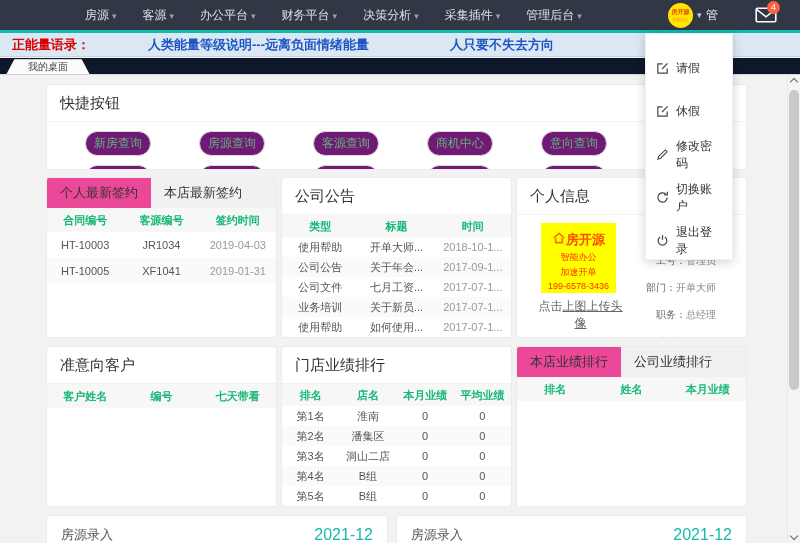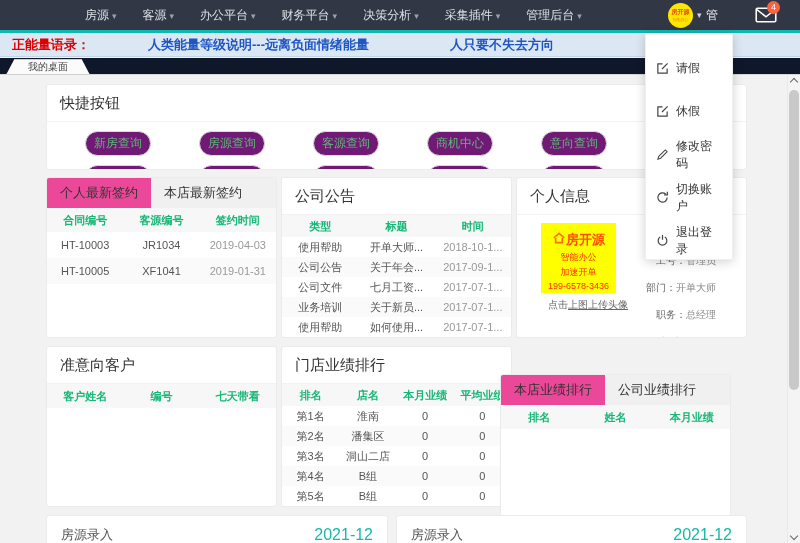--- a/index.html
+++ b/index.html
@@ -48,39 +48,39 @@
   #card-quick { left:46px; top:84px; width:701px; height:86px; }
   .qb-row { display:flex; padding-left:38px; margin-top:9px; }
   .qbtn { width:66px; height:25px; margin-right:48px; border:1px solid #dcdcdc; border-radius:13px;
           background:#701a75; color:#5FB878; font-size:12px; line-height:23px; text-align:center; cursor:pointer; }
 
   #card-signings   { left:46px;  top:177px; width:231px; height:161px; }
   #card-announce   { left:281px; top:177px; width:231px; height:161px; }
   #card-profile    { left:516px; top:177px; width:231px; height:161px; }
   #card-prospects  { left:46px;  top:346px; width:231px; height:161px; }
   #card-storerank  { left:281px; top:346px; width:231px; height:161px; }
-  #card-perf       { left:500px; top:346px; width:231px; height:161px;margin-top:28px; }
+  #card-perf       { left:516px; top:346px; width:231px; height:161px; }
   #card-chart-l    { left:46px;  top:515px; width:342px; height:60px; }
   #card-chart-r    { left:396px; top:515px; width:351px; height:60px; }
 
   table { width:100%; border-collapse:collapse; table-layout:fixed; }
   th { background:#f7f7f7; color:#16b777; font-size:11px; font-weight:bold; text-align:center; height:24px; }
   td { font-size:11px; color:#555; text-align:center; height:26px; }
   tr.zebra td { background:#fafafa; }
   td.dim { color:#999; }
   .tbl-compact td { height:20px; }
   .tbl-compact th { height:22px; }
 
   
   .ad-box { position:absolute; left:24px; top:45px; width:75px; height:70px; background:#ffff00;
             text-align:center; cursor:pointer; }
   .ad-brand { font-size:13px; font-weight:bold; color:#ff4d00; margin-top:8px; }
   .ad-line { font-size:9px; color:#ff2d00; margin-top:2px; }
   .ad-phone { font-size:9px; color:#ff2d00; margin-top:2px; }
-  .upload-hint { position:absolute; left:16px; top:120px; width:95px; text-align:right; font-size:10px; color:#666; }
+  .upload-hint { position:absolute; left:16px; top:120px; width:95px; text-align:center; font-size:12px; color:#666; }
   .upload-hint .lnk { text-decoration:underline; cursor:pointer; }
   .pf-fields { position:absolute; left:129px; top:42px; }
   .pf-row { height:27px; line-height:27px; font-size:10px; white-space:nowrap;text-align:right; }
   .pf-label { color:#666; }
   .pf-value { color:#8a8a8a; }
 
   
   .chart-head { display:flex; justify-content:space-between; padding:10px 14px; }
   .chart-title { font-size:13px; color:#555; }
   .chart-period { font-size:16px; color:#16baaa; cursor:pointer; }

